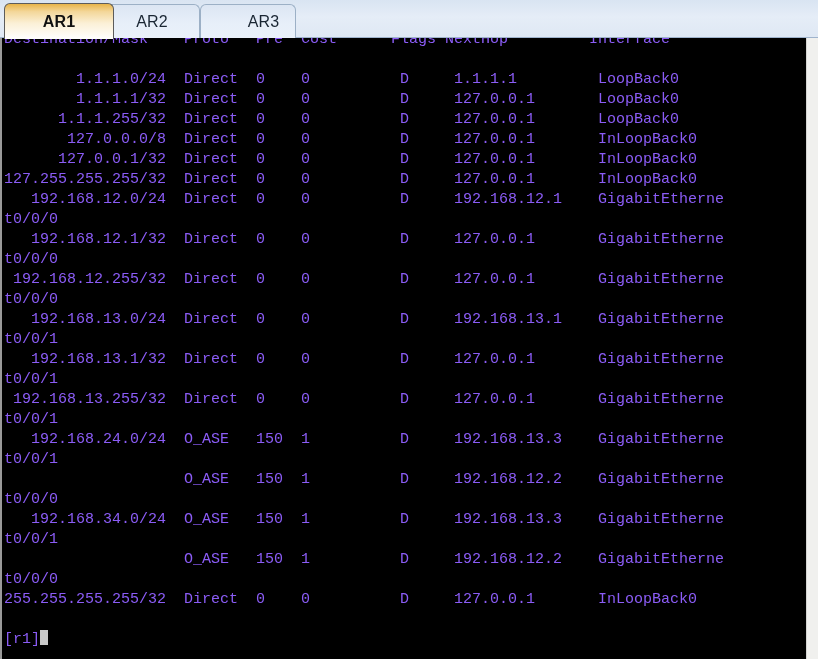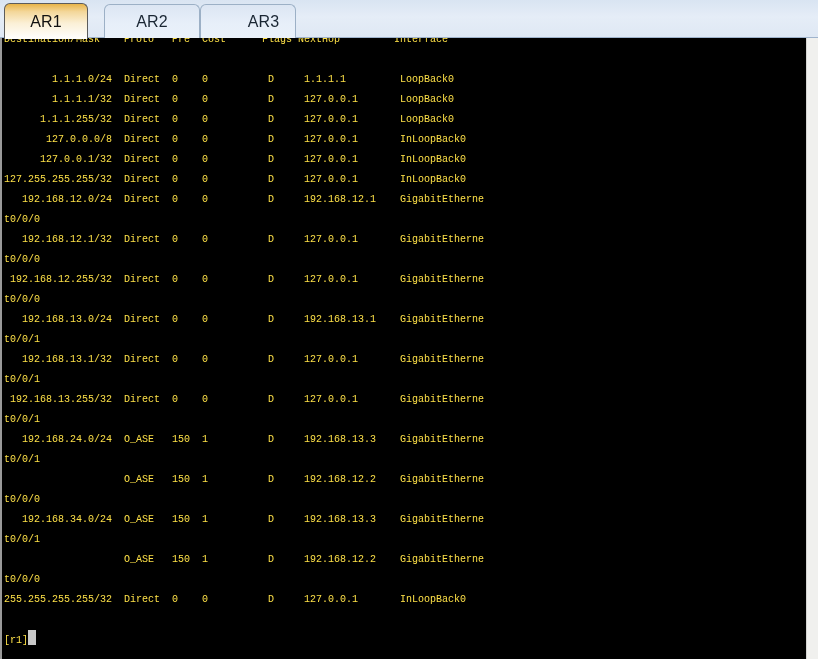--- a/index.html
+++ b/index.html
@@ -82,23 +82,23 @@
     overflow: hidden;
     border-left: 2px solid #9a9a9a;
     box-sizing: border-box;
   }
   #screen {
     position: absolute;
     left: 0;
     top: -8px;           
     width: 806px;
     font-family: "Liberation Mono", "DejaVu Sans Mono", monospace;
-    font-size: 10px;
+    font-size: 15px;
     line-height: 20px;
-    color: #fde047;
+    color: #8b5cf6;
     white-space: pre;
     letter-spacing: 0px;
   }
   .line {
     height: 20px;
     line-height: 20px;
     padding-left: 2px;
     white-space: pre;
   }
 
@@ -121,21 +121,21 @@
     background: #c9c9c9;
     vertical-align: -2px;
   }
 </style>
 </head>
 <body>
 
 <div id="app">
 
   <div id="tabbar">
-      <div class="tab active" style="left: 4px; width: 84px;">
+      <div class="tab active" style="left: 4px; width: 110px; font-weight: bold;">
         <span class="tab-label">AR1</span>
       </div>
       <div class="tab inactive" style="left: 104px; width: 96px;">
         <span class="tab-label">AR2</span>
       </div>
       <div class="tab inactive" style="left: 200px; width: 96px; padding-left: 31px;">
         <span class="tab-label">AR3</span>
       </div>
     </div>
 

